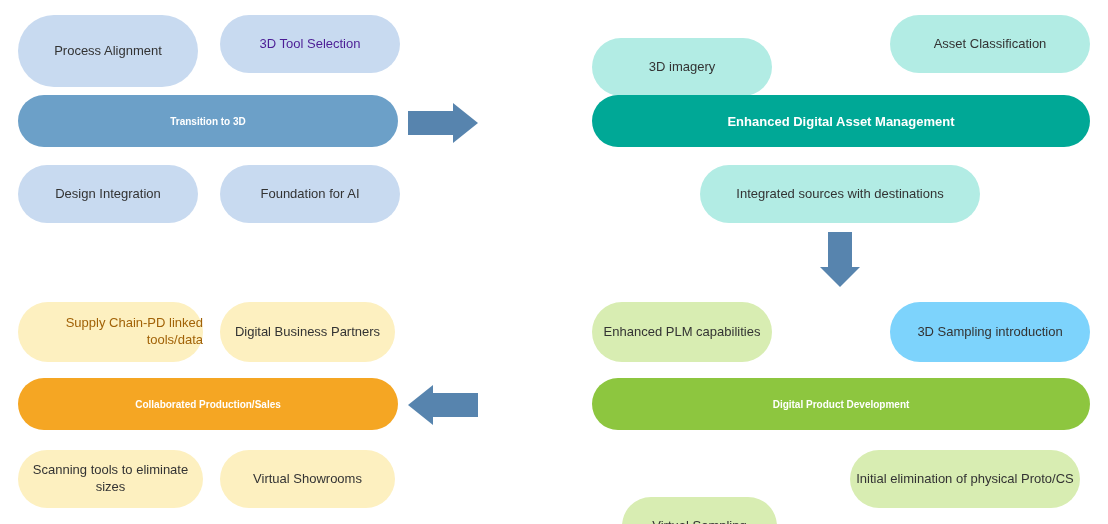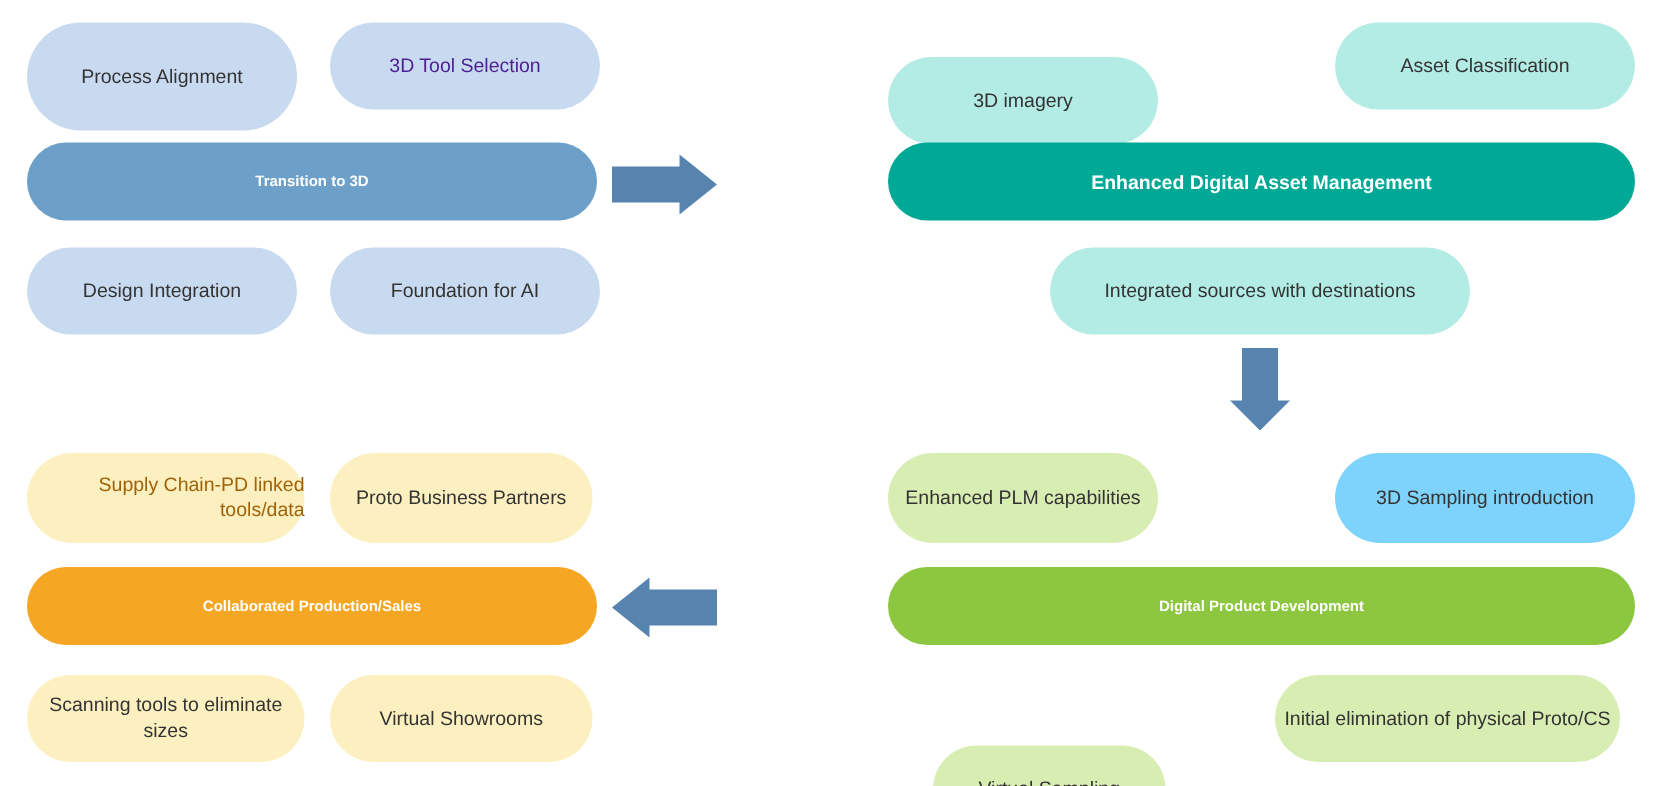--- a/index.html
+++ b/index.html
@@ -243,21 +243,21 @@
   </div>
 
   <svg class="arrow-left-bottom" viewBox="0 0 70 40">
     <polygon points="70,8 25,8 25,0 0,20 25,40 25,32 70,32" fill="#3a6fa0" opacity="0.85"></polygon>
   </svg>
 
   <div class="pill pill-supply-chain">
     <span>Supply Chain-PD linked tools/data</span>
   </div>
   <div class="pill pill-enable-business">
-    <span>Proto Business Partners</span>
+    <span>Digital Business Partners</span>
   </div>
   <div class="bar-pill bar-collaborated">
     <span>Collaborated Production/Sales</span>
   </div>
   <div class="pill pill-scanning-tools">
     <span>Scanning tools to eliminate sizes</span>
   </div>
   <div class="pill pill-virtual-showrooms">
     <span>Virtual Showrooms</span>
   </div>

